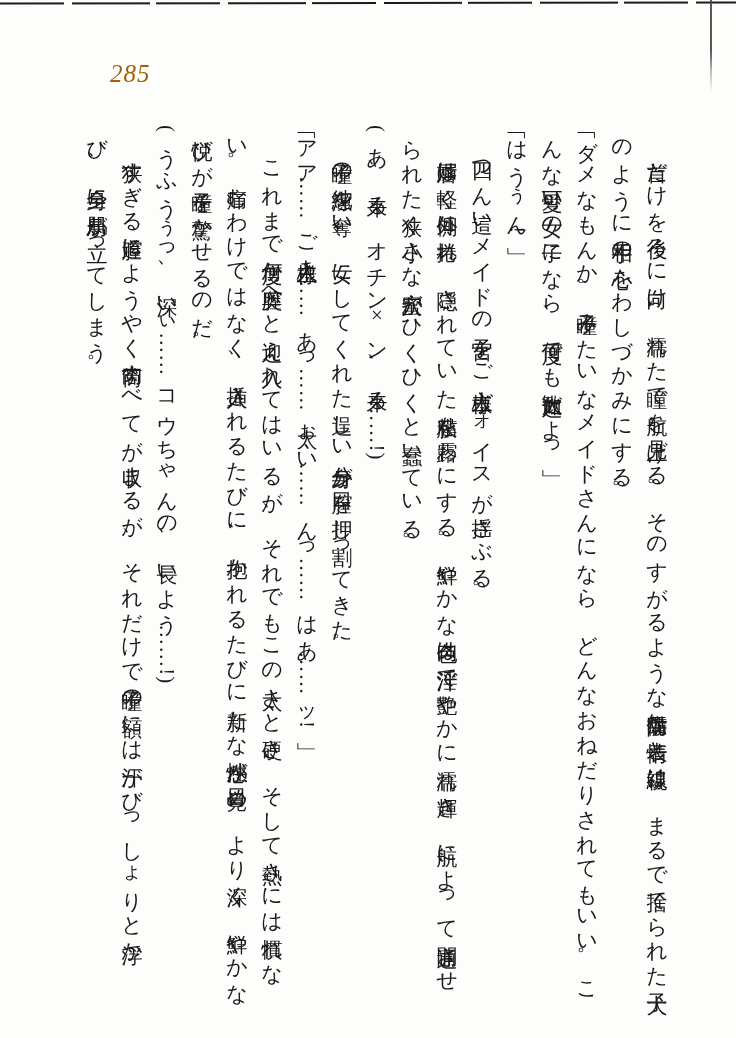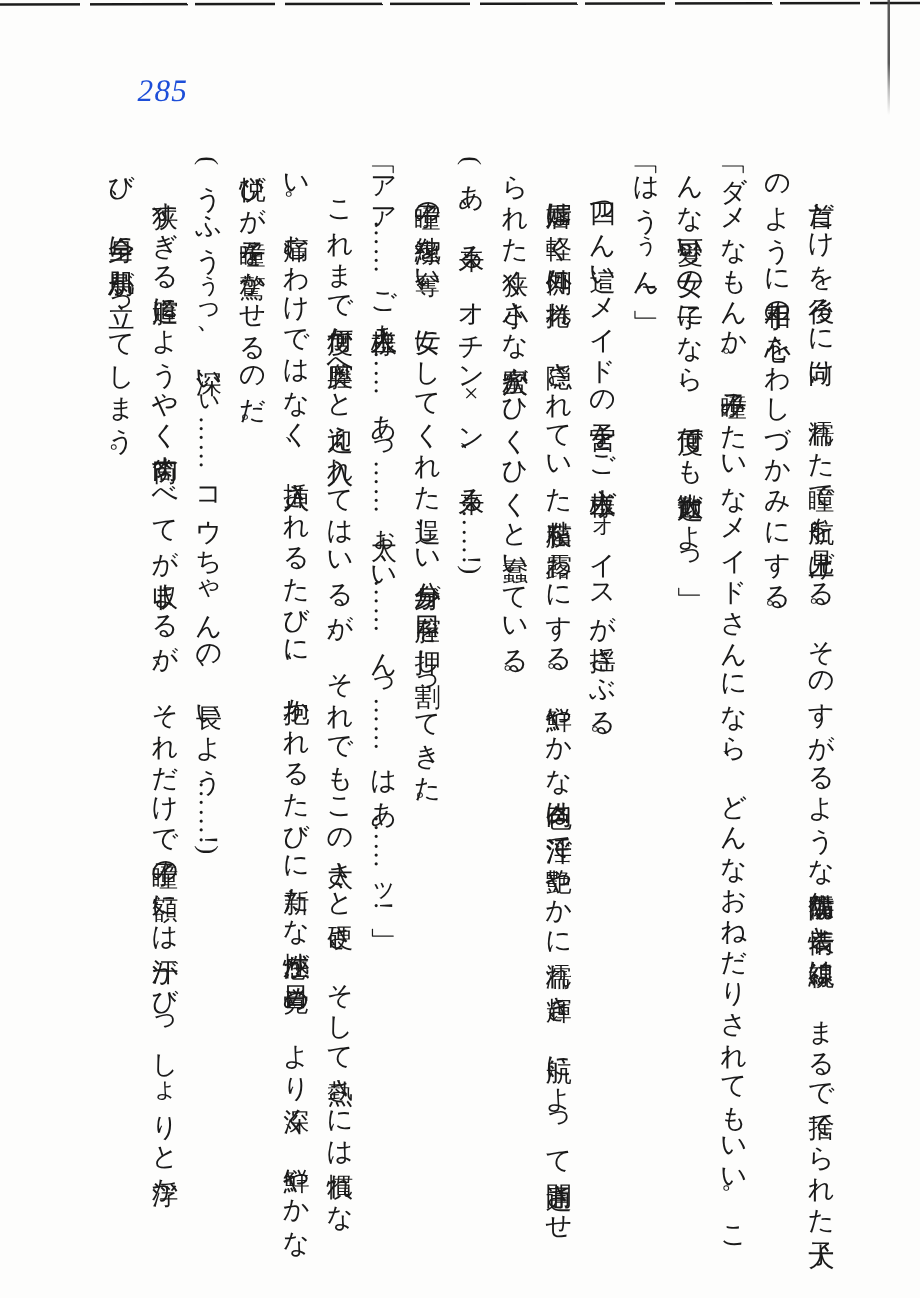--- a/index.html
+++ b/index.html
@@ -48,21 +48,21 @@
       rgba(110,110,110,0.45) 78%,
       rgba(110,110,110,0) 100%
     );
   }
   .page-number {
     position: absolute;
     top: 60px;
     left: 110px;
     font-size: 25px;
     font-style: italic;
-    color: #1d4ed8;
+    color: #a16207;
     letter-spacing: 1px;
   }
   .text-block {
     position: absolute;
     top: 125px;
     right: 62px;
     height: 870px;
     writing-mode: vertical-rl;
     -webkit-writing-mode: vertical-rl;
     text-orientation: mixed;

